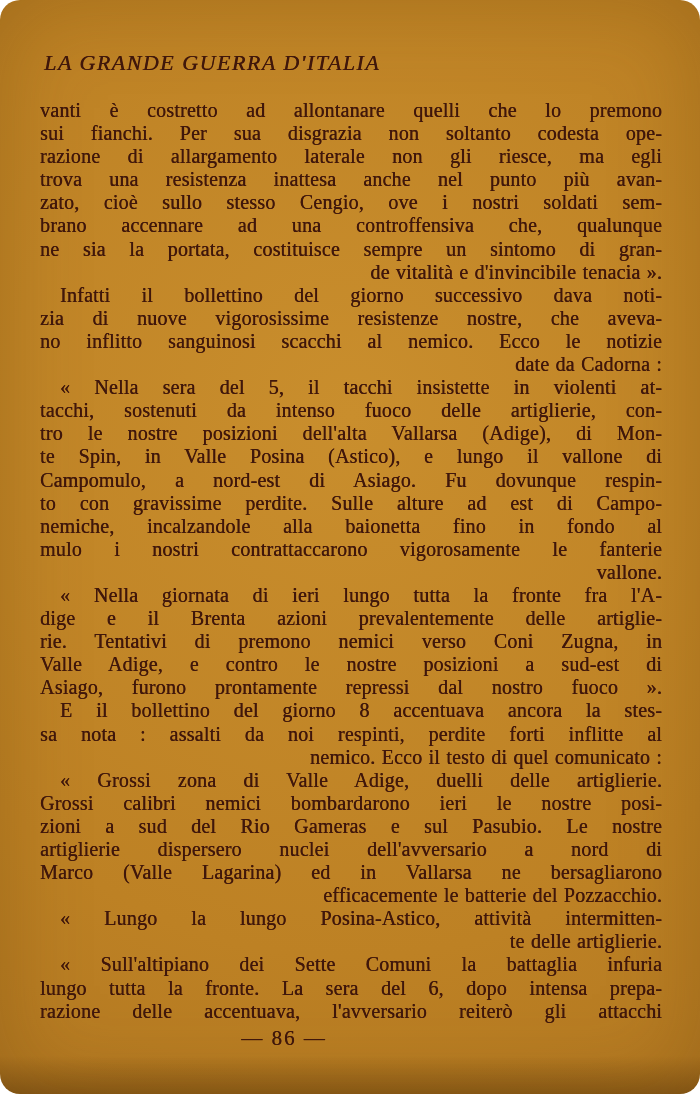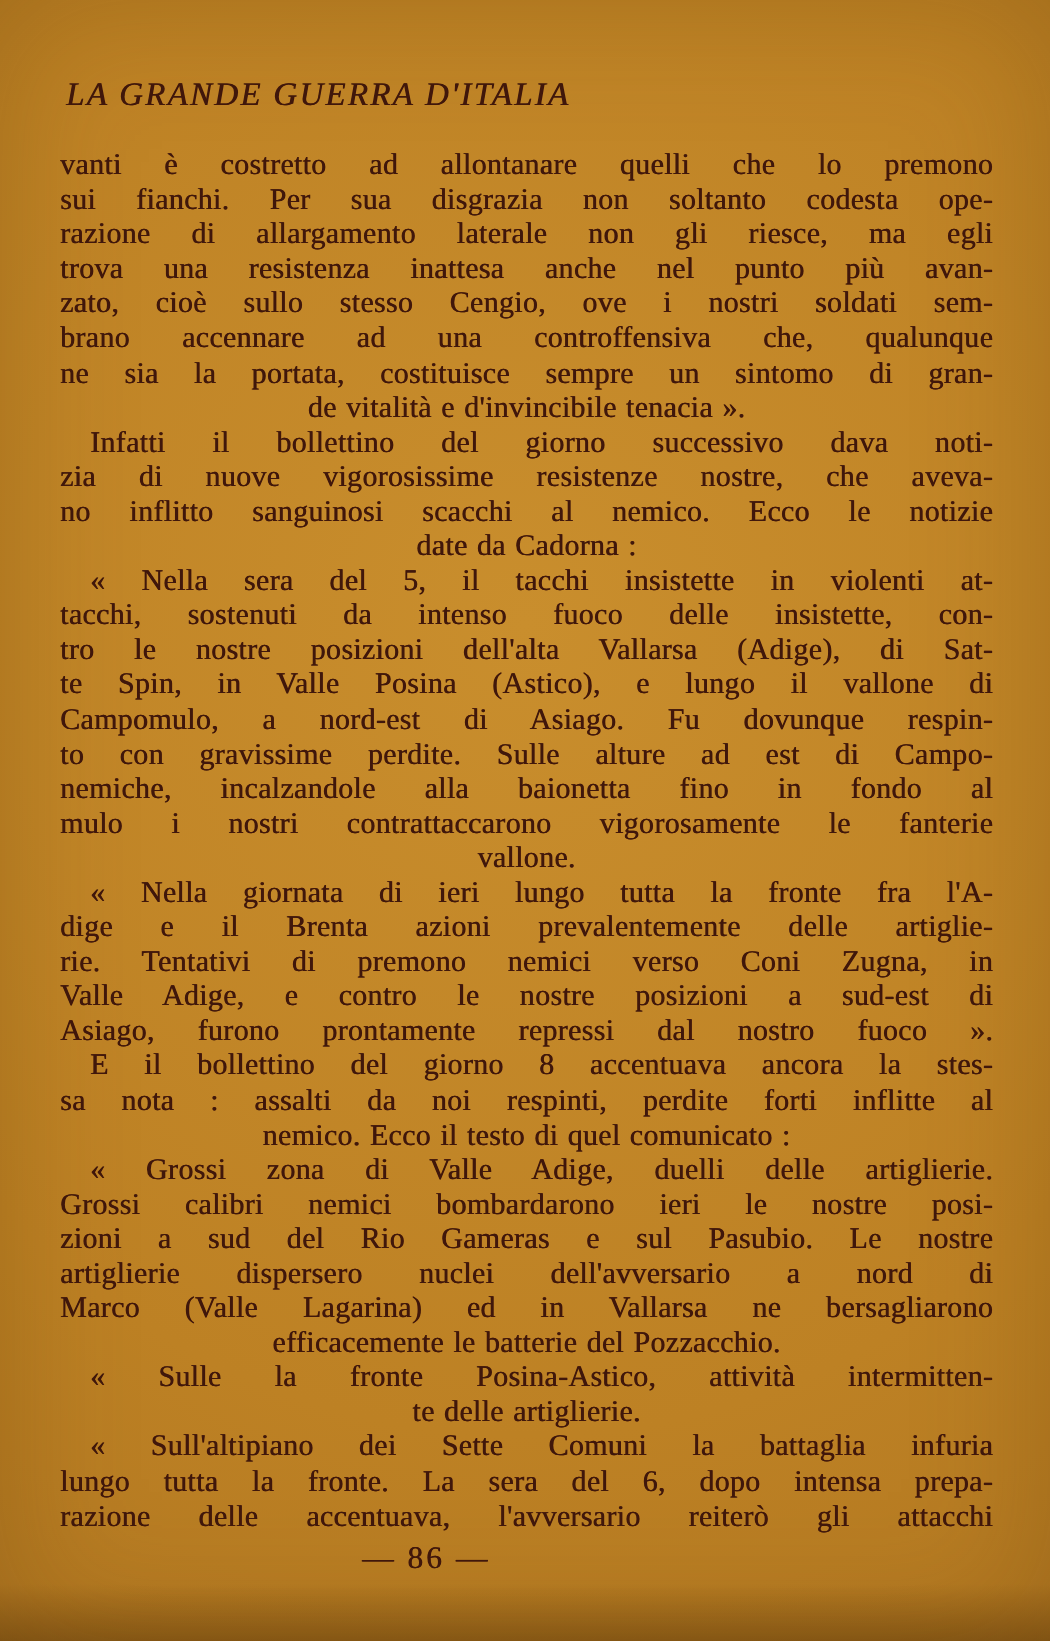--- a/index.html
+++ b/index.html
@@ -13,20 +13,21 @@
   .scan-page {
     position: relative;
     width: 700px;
     height: 1094px;
     box-sizing: border-box;
     background:
       linear-gradient(to bottom, rgba(0,0,0,0) 96.5%, rgba(70,40,5,0.38) 100%),
       radial-gradient(ellipse 130% 90% at 50% 38%, #c98e2d 0%, #bd8124 55%, #ab7220 100%);
     box-shadow: inset 0 0 90px rgba(92,56,6,0.28);
     color: #40170b;
+    border-radius: 20px;
   }
   .running-head {
     position: absolute;
     left: 44px;
     top: 50px;
     font-style: italic;
     font-size: 22px;
     letter-spacing: 1.5px;
     text-shadow: 0.4px 0 0 currentColor;
     white-space: nowrap;
@@ -36,21 +37,21 @@
     left: 40px;
     top: 99px;
     width: 622px;
   }
   .line {
     font-size: 20px;
     line-height: 23.1px;
     letter-spacing: 0.2px;
     word-spacing: 1px;
     text-shadow: 0.35px 0 0 currentColor;
-    text-align: center;
+    text-align: right;
     white-space: normal;
   }
   .line.just {
     text-align: justify;
     text-align-last: justify;
   }
   .line.indent {
     padding-left: 20px;
   }
   .folio {
@@ -77,43 +78,43 @@
       <div class="line just">trova una resistenza inattesa anche nel punto più avan-</div>
       <div class="line just">zato, cioè sullo stesso Cengio, ove i nostri soldati sem-</div>
       <div class="line just">brano accennare ad una controffensiva che, qualunque</div>
       <div class="line just">ne sia la portata, costituisce sempre un sintomo di gran-</div>
       <div class="line">de vitalità e d'invincibile tenacia ».</div>
       <div class="line indent just">Infatti il bollettino del giorno successivo dava noti-</div>
       <div class="line just">zia di nuove vigorosissime resistenze nostre, che aveva-</div>
       <div class="line just">no inflitto sanguinosi scacchi al nemico. Ecco le notizie</div>
       <div class="line">date da Cadorna :</div>
       <div class="line indent just">« Nella sera del 5, il tacchi insistette in violenti at-</div>
-      <div class="line just">tacchi, sostenuti da intenso fuoco delle insistette, con-</div>
-      <div class="line just">tro le nostre posizioni dell'alta Vallarsa (Adige), di Sat-</div>
+      <div class="line just">tacchi, sostenuti da intenso fuoco delle artiglierie, con-</div>
+      <div class="line just">tro le nostre posizioni dell'alta Vallarsa (Adige), di Mon-</div>
       <div class="line just">te Spin, in Valle Posina (Astico), e lungo il vallone di</div>
       <div class="line just">Campomulo, a nord-est di Asiago. Fu dovunque respin-</div>
       <div class="line just">to con gravissime perdite. Sulle alture ad est di Campo-</div>
       <div class="line just">nemiche, incalzandole alla baionetta fino in fondo al</div>
       <div class="line just">mulo i nostri contrattaccarono vigorosamente le fanterie</div>
       <div class="line">vallone.</div>
       <div class="line indent just">« Nella giornata di ieri lungo tutta la fronte fra l'A-</div>
       <div class="line just">dige e il Brenta azioni prevalentemente delle artiglie-</div>
       <div class="line just">rie. Tentativi di premono nemici verso Coni Zugna, in</div>
       <div class="line just">Valle Adige, e contro le nostre posizioni a sud-est di</div>
       <div class="line just">Asiago, furono prontamente repressi dal nostro fuoco ».</div>
       <div class="line indent just">E il bollettino del giorno 8 accentuava ancora la stes-</div>
       <div class="line just">sa nota : assalti da noi respinti, perdite forti inflitte al</div>
       <div class="line">nemico. Ecco il testo di quel comunicato :</div>
       <div class="line indent just">« Grossi zona di Valle Adige, duelli delle artiglierie.</div>
       <div class="line just">Grossi calibri nemici bombardarono ieri le nostre posi-</div>
       <div class="line just">zioni a sud del Rio Gameras e sul Pasubio. Le nostre</div>
       <div class="line just">artiglierie dispersero nuclei dell'avversario a nord di</div>
       <div class="line just">Marco (Valle Lagarina) ed in Vallarsa ne bersagliarono</div>
       <div class="line">efficacemente le batterie del Pozzacchio.</div>
-      <div class="line indent just">« Sulle la fronte Posina-Astico, attività intermitten-</div>
+      <div class="line indent just">« Lungo la lungo Posina-Astico, attività intermitten-</div>
       <div class="line">te delle artiglierie.</div>
       <div class="line indent just">« Sull'altipiano dei Sette Comuni la battaglia infuria</div>
       <div class="line just">lungo tutta la fronte. La sera del 6, dopo intensa prepa-</div>
       <div class="line just">razione delle accentuava, l'avversario reiterò gli attacchi</div>
     </div>
 
   <div class="folio">— 86 —</div>
 </div>
 
 </body></html>

